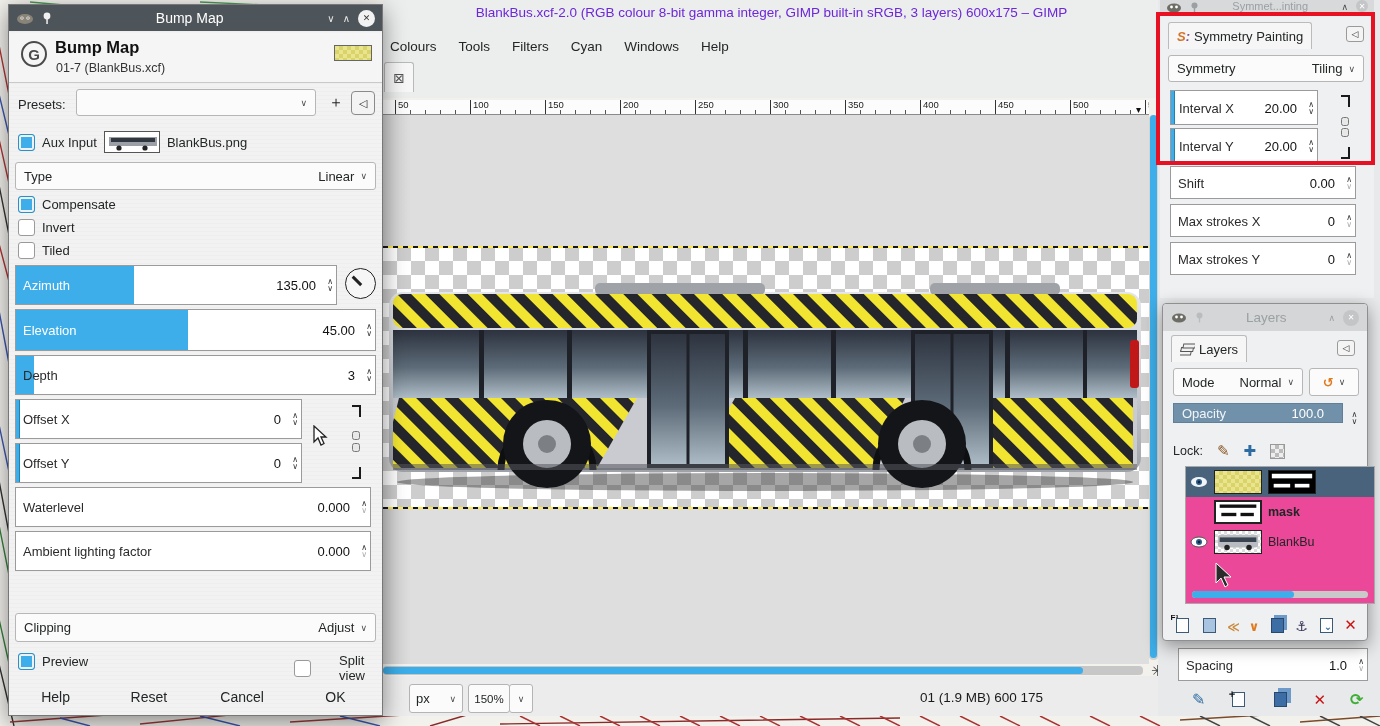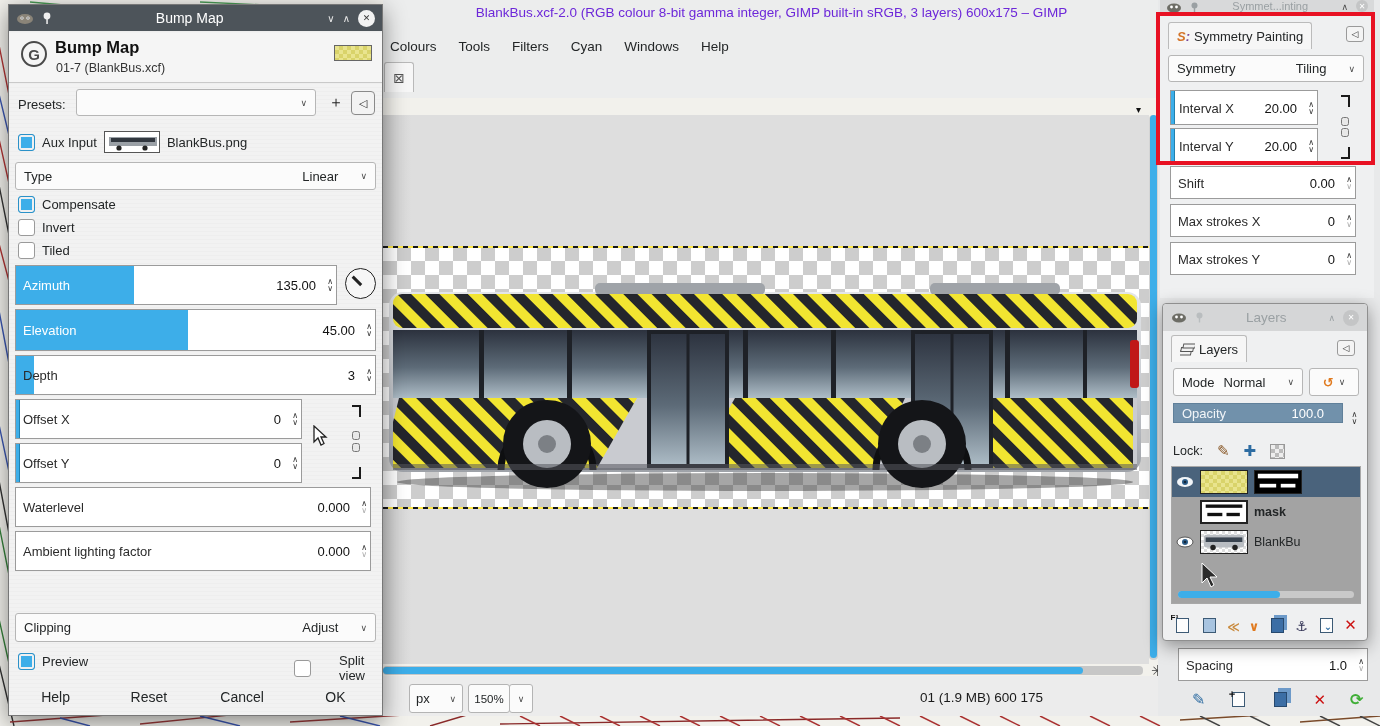--- a/index.html
+++ b/index.html
@@ -56,21 +56,21 @@
   .srow .fill { position:absolute; left:0; top:0; bottom:0; background:#3daee9; }
   .srow .lab { position:absolute; left:7px; top:50%; transform:translateY(-50%); font-size:13px; color:#2b2b2b; z-index:2; white-space:nowrap; }
   .srow .lab.onblue { color:#fff; }
   .srow .val { position:absolute; right:20px; top:50%; transform:translateY(-50%); font-size:13px; color:#111; z-index:2; }
   .spin { position:absolute; right:3px; top:50%; transform:translateY(-50%); display:flex; flex-direction:column; align-items:center; line-height:7px; z-index:2; }
   .spin span { font-size:8px; color:#333; }
   .spin span.dim { color:#aaa; }
   .sliver { position:absolute; left:0; top:0; bottom:0; width:4px; background:#3daee9; border-right:1px solid #2280ad; }
 
   .combo { position:absolute; background:#fbfbfb; border:1px solid #b6b6b6; border-radius:3px; display:flex; align-items:center; justify-content:space-between; padding:0 8px; font-size:13px; }
-  .combo .cv { display:flex; align-items:center; gap:22px; }
+  .combo .cv { display:flex; align-items:center; gap:6px; }
 
   .chain { position:absolute; width:16px; }
   .chain .corner-t { position:absolute; right:2px; top:0; width:9px; height:12px; border-top:2px solid #1a1a1a; border-right:2px solid #1a1a1a; }
   .chain .corner-b { position:absolute; right:2px; bottom:0; width:9px; height:12px; border-bottom:2px solid #1a1a1a; border-right:2px solid #1a1a1a; }
   .chain .link { position:absolute; right:3px; width:8px; height:9px; border:1.5px solid #777; border-radius:2.5px; background:#e8e8e8; }
 
   .checkbox { width:17px; height:17px; border-radius:3px; flex:none; }
   .cb-on { background:#3daee9; border:1px solid #2a91c8; box-shadow:inset 0 0 0 2px #eff0f1; }
   .cb-off { background:#fff; border:1px solid #9a9a9a; }
   .cb-row { position:absolute; display:flex; align-items:center; gap:7px; }
@@ -102,21 +102,21 @@
   .cursor-lg { position:absolute; z-index:60; }
 
   
   .ly-win { left:1162px; top:303px; width:206px; height:338px; background:#eff0f1; border:1px solid #8f8f8f; border-radius:4px; box-shadow:0 5px 18px rgba(0,0,0,.4); }
   .ly-title { position:absolute; left:0; top:0; right:0; height:27px; background:#d5d6d7; border-radius:4px 4px 0 0; display:flex; align-items:center; gap:8px; padding:0 8px; color:#9aa0a3; }
   .ly-title .t { flex:1; text-align:center; font-size:13.5px; }
   .close-btn-dim { width:16px; height:16px; border-radius:50%; background:#c4c5c6; color:#fff; font-size:8px; display:flex; align-items:center; justify-content:center; }
   .opacity-bar { position:absolute; background:#7191ab; border:1px solid #60809a; }
   .opacity-bar .lab { position:absolute; left:8px; top:50%; transform:translateY(-50%); color:#f2f5f8; font-size:13px; }
   .opacity-bar .val { position:absolute; right:18px; top:50%; transform:translateY(-50%); color:#fff; font-size:13px; }
-  .layer-list { position:absolute; background:#a3a3a3; border:1px solid #a8a8a8; overflow:hidden; }
+  .layer-list { position:absolute; background:#ec4899; border:1px solid #a8a8a8; overflow:hidden;margin-left:14px; }
   .lrow { position:relative; width:100%; height:30px; display:flex; align-items:center; gap:6px; padding:0 4px; }
   .lrow.sel { background:#4a637c; color:#fff; }
   .lthumb { width:48px; height:24px; border:1px solid #222; flex:none; }
   .lname { font-size:12.5px; white-space:nowrap; }
   .eye { width:18px; height:12px; flex:none; }
   .list-scroll { position:absolute; left:6px; right:6px; bottom:5px; height:7px; background:#c9c9c9; border-radius:4px; }
   .list-scroll .thumb { position:absolute; left:0; top:0; width:58%; height:7px; background:#3daee9; border-radius:4px; }
   .ly-toolbar { position:absolute; left:6px; right:6px; bottom:6px; height:24px; display:flex; justify-content:space-between; align-items:flex-end; padding:0 4px; }
   .icon16 { width:18px; height:18px; display:flex; align-items:center; justify-content:center; font-size:13px; }
   .page-ic { position:relative; width:13px; height:15px; background:#fdfdfd; border:1.5px solid #3c5a75; }
@@ -158,20 +158,34 @@
       <span class="menu-item">Tools</span>
       <span class="menu-item">Filters</span>
       <span class="menu-item">Cyan</span>
       <span class="menu-item">Windows</span>
       <span class="menu-item">Help</span>
     </div>
 <div class="abs img-tab">
       <span>⊠</span>
     </div>
 
+<div class="abs ruler">
+  <div class="ruler-minor"></div>
+<span class="rtick" style="left: 12px;">50</span>
+      <span class="rtick" style="left: 87px;">100</span>
+      <span class="rtick" style="left: 162px;">150</span>
+      <span class="rtick" style="left: 237px;">200</span>
+      <span class="rtick" style="left: 312px;">250</span>
+      <span class="rtick" style="left: 387px;">300</span>
+      <span class="rtick" style="left: 462px;">350</span>
+      <span class="rtick" style="left: 537px;">400</span>
+      <span class="rtick" style="left: 612px;">450</span>
+      <span class="rtick" style="left: 687px;">500</span>
+      <span class="rtick" style="left: 762px;">550</span>
+    </div>
 <div class="abs ruler-marker">▾</div>
 
 <div class="abs canvas">
   <div class="checker"></div>
   <div class="lb" style="top:131px;"></div>
   <div class="lb" style="top:392px;"></div>
 
   <svg class="bus-svg" width="762" height="212" viewBox="0 0 762 212">
     <defs>
       <pattern id="hz" width="20" height="20" patternUnits="userSpaceOnUse" patternTransform="rotate(135)">

